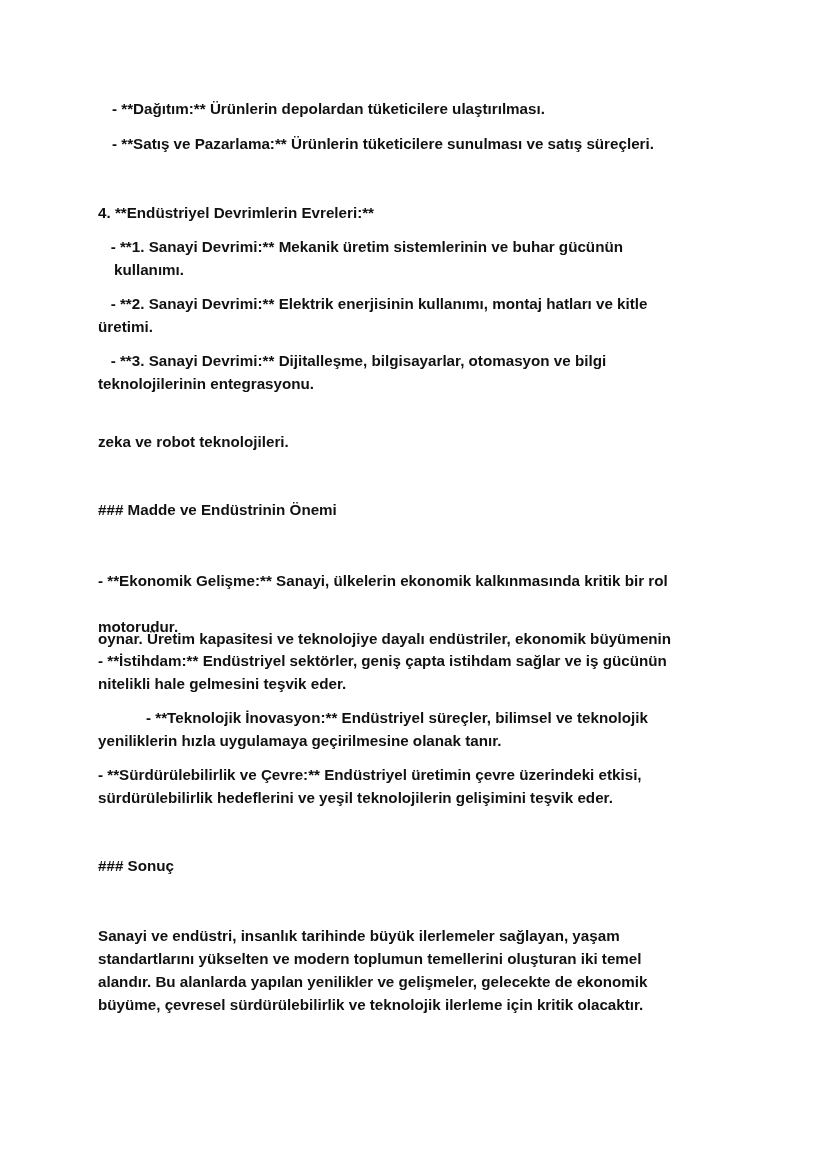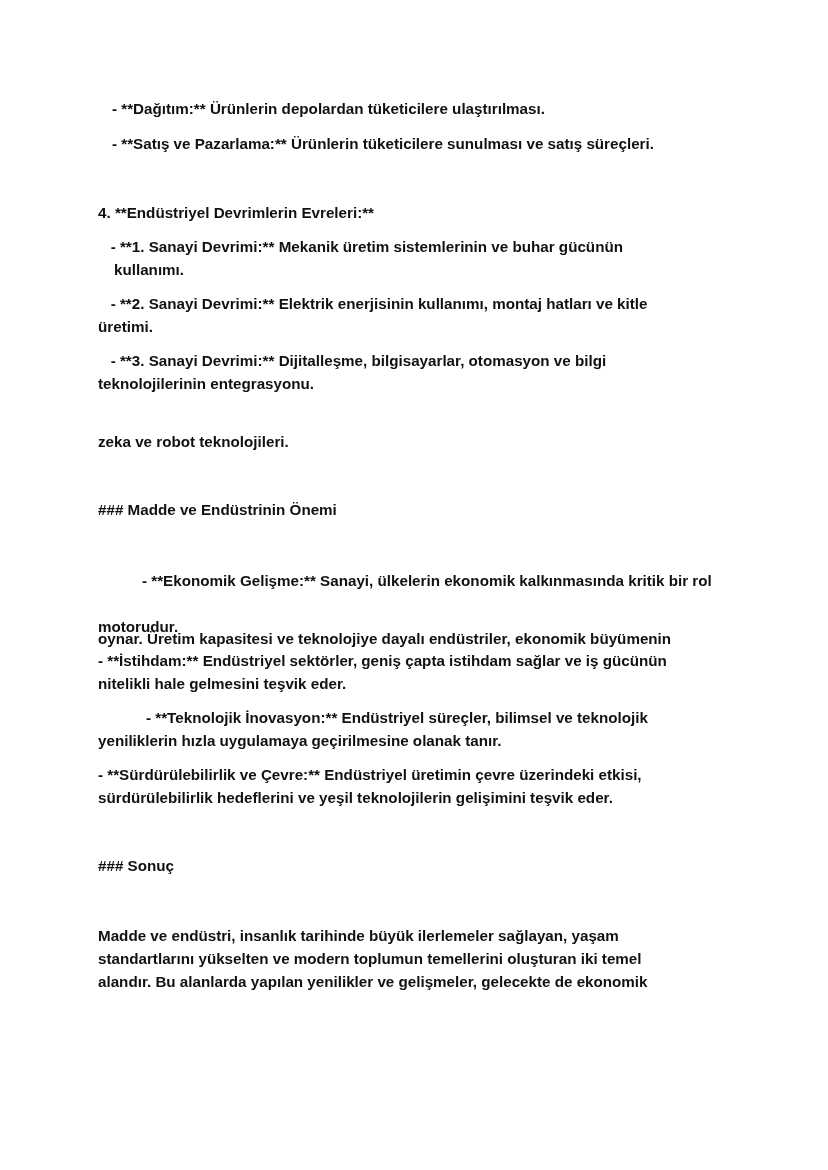--- a/index.html
+++ b/index.html
@@ -50,32 +50,33 @@
   <p class="line" style="top:292px; white-space:pre;">   - **2. Sanayi Devrimi:** Elektrik enerjisinin kullanımı, montaj hatları ve kitle</p>
   <p class="line" style="top:315px;">üretimi.</p>
 
   <p class="line" style="top:349px; white-space:pre;">   - **3. Sanayi Devrimi:** Dijitalleşme, bilgisayarlar, otomasyon ve bilgi</p>
   <p class="line" style="top:372px;">teknolojilerinin entegrasyonu.</p>
 
   <p class="line" style="top:430px;">zeka ve robot teknolojileri.</p>
 
   <p class="line" style="top:498px;">### Madde ve Endüstrinin Önemi</p>
 
-  <p class="line" style="top:569px;margin-left:44px;">- **Ekonomik Gelişme:** Sanayi, ülkelerin ekonomik kalkınmasında kritik bir rol</p>
+  <p class="line" style="top:569px;">- **Ekonomik Gelişme:** Sanayi, ülkelerin ekonomik kalkınmasında kritik bir rol</p>
   <p class="line" style="top:592px;margin-top:35px;">oynar. Üretim kapasitesi ve teknolojiye dayalı endüstriler, ekonomik büyümenin</p>
   <p class="line" style="top:615px;">motorudur.</p>
 
   <p class="line" style="top:649px;">- **İstihdam:** Endüstriyel sektörler, geniş çapta istihdam sağlar ve iş gücünün</p>
   <p class="line" style="top:672px;">nitelikli hale gelmesini teşvik eder.</p>
 
   <p class="line" style="top:706px;margin-left:48px;">- **Teknolojik İnovasyon:** Endüstriyel süreçler, bilimsel ve teknolojik</p>
   <p class="line" style="top:763px;">- **Sürdürülebilirlik ve Çevre:** Endüstriyel üretimin çevre üzerindeki etkisi,</p>
 
   <p class="line" style="top:729px;">yeniliklerin hızla uygulamaya geçirilmesine olanak tanır.</p>
   <p class="line" style="top:786px;">sürdürülebilirlik hedeflerini ve yeşil teknolojilerin gelişimini teşvik eder.</p>
 
   <p class="line" style="top:854px;">### Sonuç</p>
 
-  <p class="line" style="top:924px;">Madde ve endüstri, insanlık tarihinde büyük ilerlemeler sağlayan, yaşam</p>
+  <p class="line" style="top:924px;">Sanayi ve endüstri, insanlık tarihinde büyük ilerlemeler sağlayan, yaşam</p>
   <p class="line" style="top:947px;">standartlarını yükselten ve modern toplumun temellerini oluşturan iki temel</p>
   <p class="line" style="top:970px;">alandır. Bu alanlarda yapılan yenilikler ve gelişmeler, gelecekte de ekonomik</p>
+  <p class="line" style="top:993px;">büyüme, çevresel sürdürülebilirlik ve teknolojik ilerleme için kritik olacaktır.</p>
 
 </div>
 
 </body></html>

